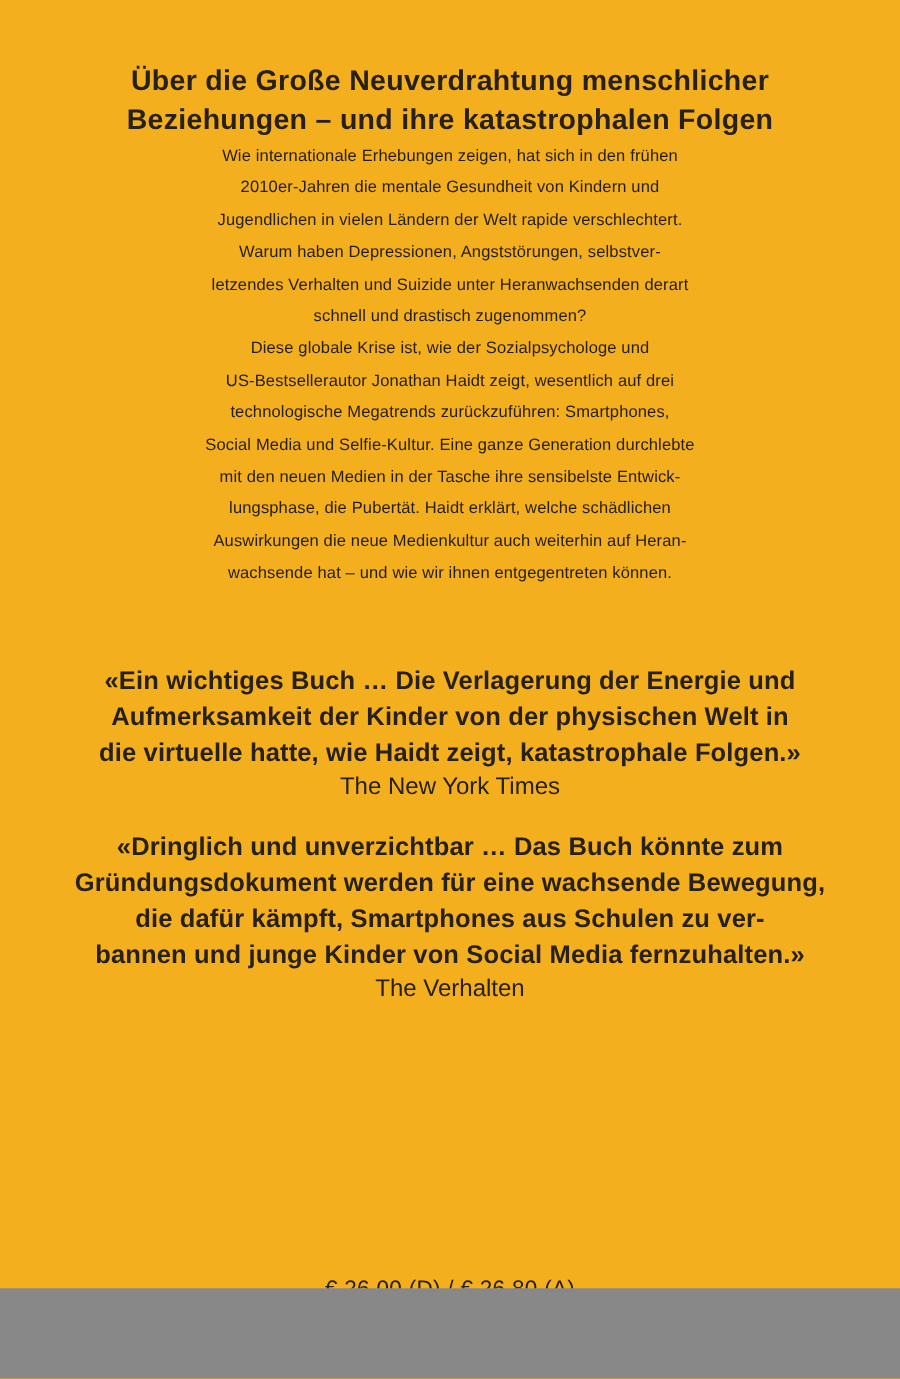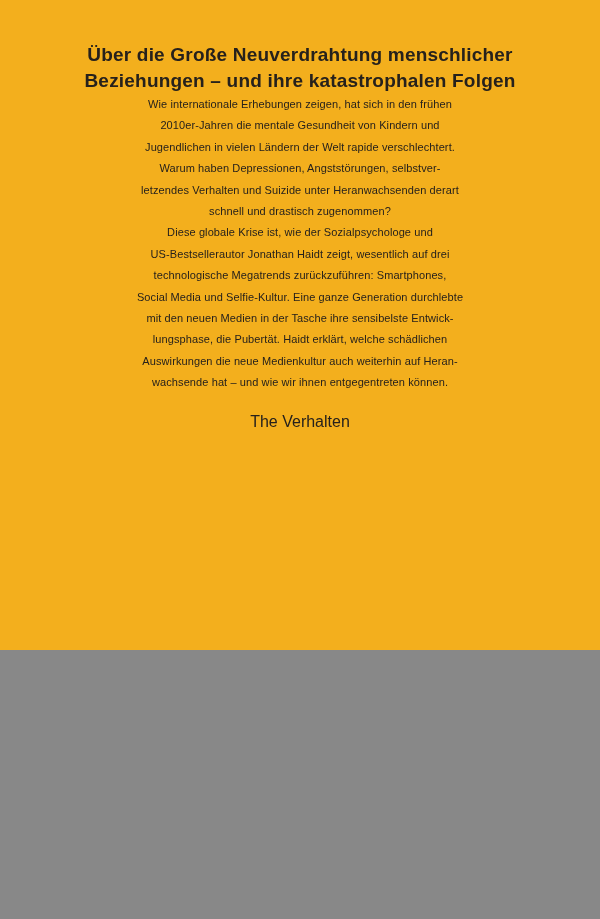--- a/index.html
+++ b/index.html
@@ -1,19 +1,19 @@
 <!DOCTYPE html>
 <html><head>
 <meta charset="utf-8">
 <style>
   html,body { margin:0; padding:0; background:#888; }
   .cover {
     position: relative;
     width: 600px;
-    height: 650px;
+    height: 859px;
     margin: 0 auto;
     background: #F3AF1D;
     overflow: hidden;
     font-family: "Liberation Sans", sans-serif;
     color: #26211C;
     text-align: center;
   }
   .cover .headline {
     margin: 0;
     padding: 42px 28px 0;
@@ -87,22 +87,32 @@
 
   <p class="para para2">Diese globale Krise ist, wie der Sozialpsychologe und
 US-Bestsellerautor Jonathan Haidt zeigt, wesentlich auf drei
 technologische Megatrends zurückzuführen: Smartphones,
 Social Media und Selfie-Kultur. Eine ganze Generation durchlebte
 mit den neuen Medien in der Tasche ihre sensibelste Entwick-
 lungsphase, die Pubertät. Haidt erklärt, welche schädlichen
 Auswirkungen die neue Medienkultur auch weiterhin auf Heran-
 wachsende hat – und wie wir ihnen entgegentreten können.</p>
 
+  <div class="quote-block q1">
+    <p class="quote">«Ein wichtiges Buch … Die Verlagerung der Energie und
+Aufmerksamkeit der Kinder von der physischen Welt in
+die virtuelle hatte, wie Haidt zeigt, katastrophale Folgen.»</p>
+    <p class="source">The New York Times</p>
+  </div>
 
   <div class="quote-block q2">
+    <p class="quote">«Dringlich und unverzichtbar … Das Buch könnte zum
+Gründungsdokument werden für eine wachsende Bewegung,
+die dafür kämpft, Smartphones aus Schulen zu ver-
+bannen und junge Kinder von Social Media fernzuhalten.»</p>
     <p class="source">The Verhalten</p>
   </div>
 
   <div class="footer">
     <div class="price-line">€ 26.00 (D) / € 26.80 (A)</div>
     <div class="barcode-box">
       <svg width="135" height="42" viewBox="0 0 135 42">
           <rect x="8" y="5" width="2" height="37"></rect>
           <rect x="11" y="5" width="1" height="37"></rect>
           <rect x="13" y="5" width="2" height="37"></rect>

